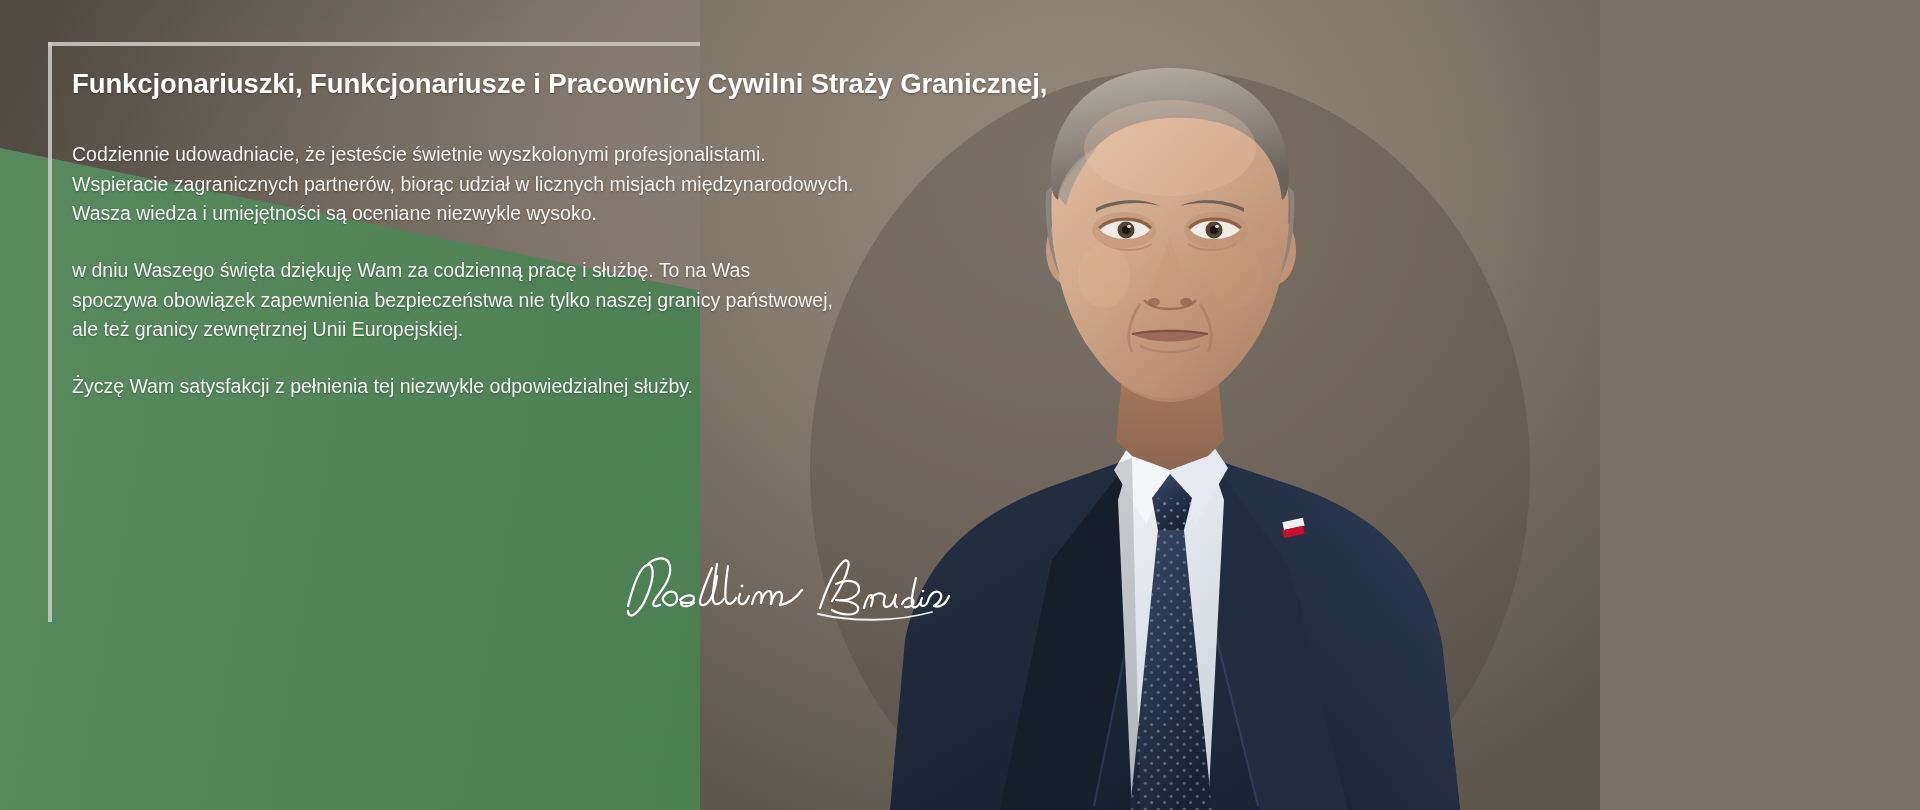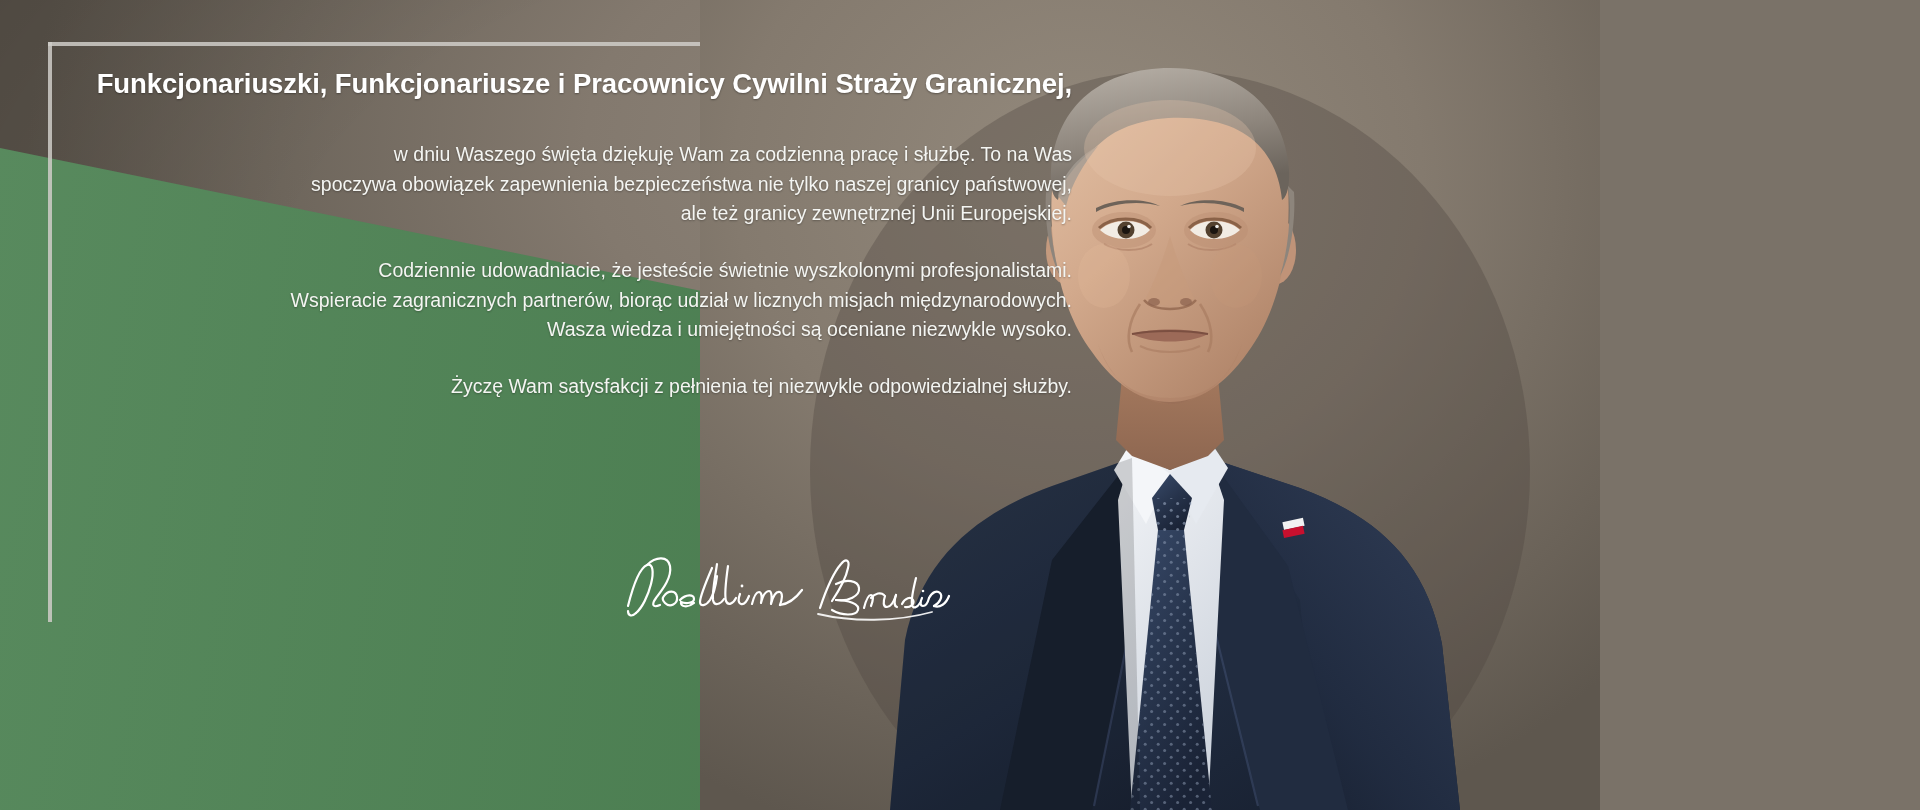--- a/index.html
+++ b/index.html
@@ -3,21 +3,20 @@
 <meta charset="utf-8">
 <style>
   * { margin:0; padding:0; box-sizing:border-box; }
   html,body { width:1920px; height:810px; overflow:hidden; background:#7a7268; }
   body { font-family:"Liberation Sans", sans-serif; }
 
   #stage {
     position:relative;
     width:1600px; height:810px;
     overflow:hidden;
-    text-align:right;
   }
 
   
   .bg-base {
     position:absolute; inset:0;
     background:
       radial-gradient(ellipse 900px 620px at 58% 18%, #8d8479 0%, #83796e 38%, #6e665c 72%, #5c554c 100%),
       #6f675d;
   }
   .bg-vignette {
@@ -262,31 +261,31 @@
     </svg>
   </div>
 
   <div class="copy">
 
     <h1 class="headline">Funkcjonariuszki, Funkcjonariusze i Pracownicy Cywilni Straży Granicznej,</h1>
 
     <div class="body">
 
       <p class="para">
+        <span class="line">Codziennie udowadniacie, że jesteście świetnie wyszkolonymi profesjonalistami.</span>
+        <span class="line">Wspieracie zagranicznych partnerów, biorąc udział w licznych misjach międzynarodowych.</span>
+        <span class="line">Wasza wiedza i umiejętności są oceniane niezwykle wysoko.</span>
+      </p>
+
+      <p class="para">
         <span class="line">w dniu Waszego święta dziękuję Wam za codzienną pracę i służbę. To na Was</span>
         <span class="line">spoczywa obowiązek zapewnienia bezpieczeństwa nie tylko naszej granicy państwowej,</span>
         <span class="line">ale też granicy zewnętrznej Unii Europejskiej.</span>
       </p>
 
-      <p class="para">
-        <span class="line">Codziennie udowadniacie, że jesteście świetnie wyszkolonymi profesjonalistami.</span>
-        <span class="line">Wspieracie zagranicznych partnerów, biorąc udział w licznych misjach międzynarodowych.</span>
-        <span class="line">Wasza wiedza i umiejętności są oceniane niezwykle wysoko.</span>
-      </p>
-
 
       <p class="para">
         <span class="line">Życzę Wam satysfakcji z pełnienia tej niezwykle odpowiedzialnej służby.</span>
       </p>
 
     </div>
   </div>
 
   <div class="signature">
     <span class="sr">Joachim Brudziński</span>

